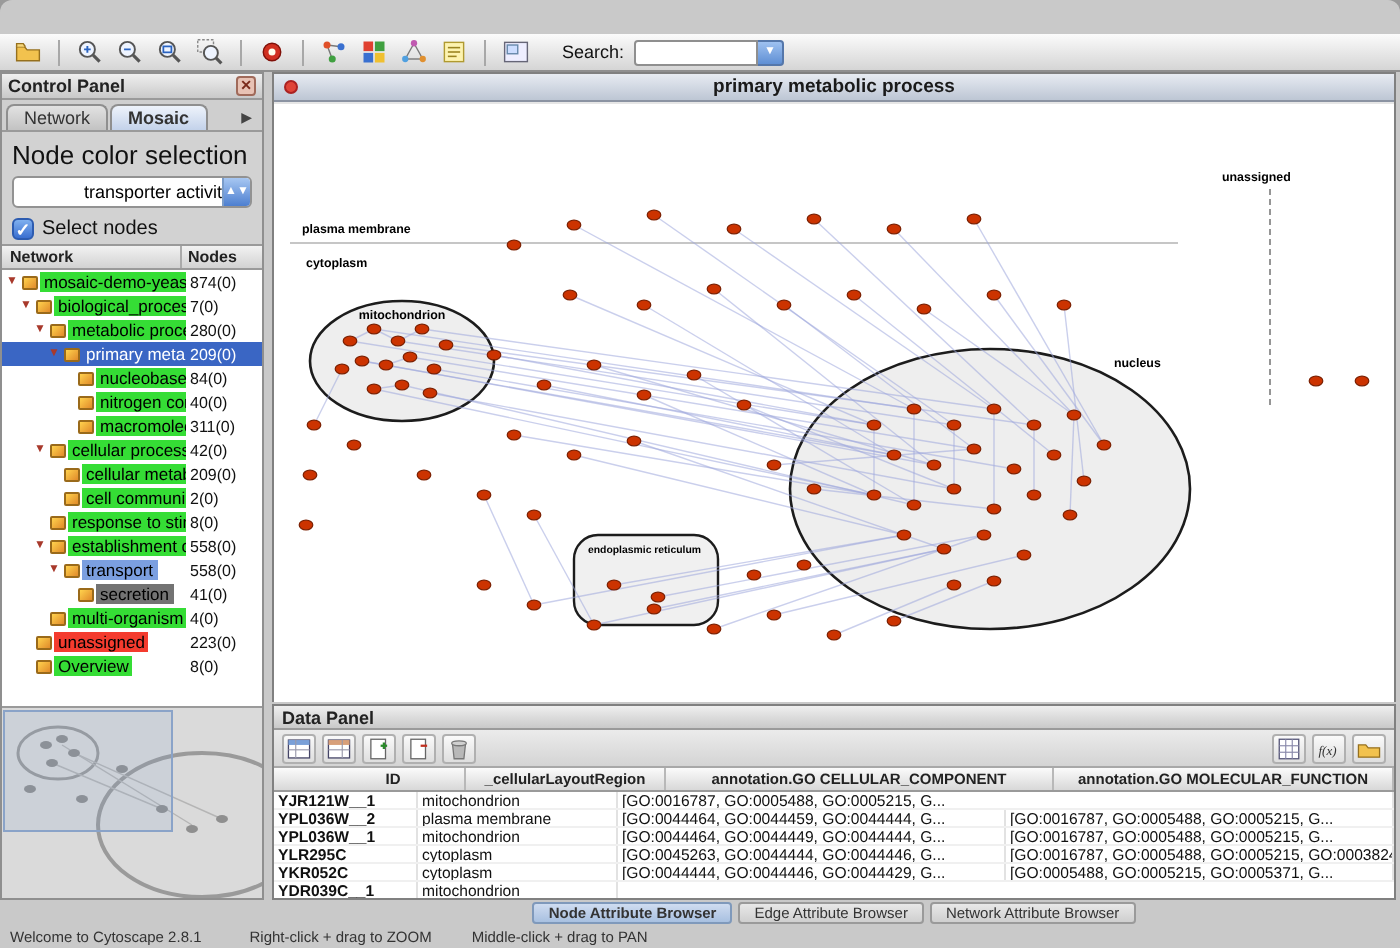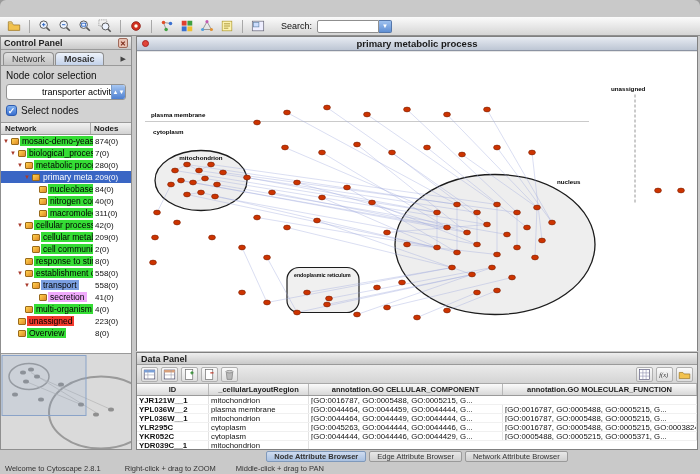--- a/index.html
+++ b/index.html
@@ -27,21 +27,21 @@
 
 
 .control-panel{position:absolute;left:0;top:36px;width:132px;height:414px;background:#d2d2d2;border:1px solid #8f8f8f;display:flex;flex-direction:column;}
 .cp-header{flex:0 0 13px;background:linear-gradient(#efefef,#c9c9c9);border-bottom:1px solid #9a9a9a;display:flex;align-items:center;padding:0 3px;font-size:9px;font-weight:bold;color:#222;}
 .cp-close{margin-left:auto;width:10px;height:10px;font-size:7px;line-height:9px;text-align:center;color:#7a2a1a;border:1px solid #a06a5a;border-radius:2px;background:#e8c2b4;}
 .cp-tabs{flex:0 0 16px;display:flex;align-items:flex-end;padding:2px 2px 0 2px;gap:1px;background:#cfcfcf;border-bottom:1px solid #9a9a9a;}
 .cp-tab{flex:0 0 auto;padding:1px 8px;font-size:9px;border:1px solid #8f8f8f;border-bottom:none;border-radius:4px 4px 0 0;background:linear-gradient(#e2e2e2,#c2c2c2);color:#333;}
 .cp-tab.active{background:linear-gradient(#eef3fb,#c3d2ea);font-weight:bold;}
 .cp-tab-scroll{margin-left:auto;font-size:7px;color:#444;padding:2px 3px;}
 .cp-colorsel{flex:0 0 56px;padding:4px 5px 2px;display:flex;flex-direction:column;gap:3px;}
-.cp-label{font-size:10px;color:#111;}
+.cp-label{font-size:13px;color:#111;}
 .combo{height:16px;background:#fff;border:1px solid #929292;border-radius:3px;display:flex;align-items:center;overflow:hidden;padding-left:32px;}
 .combo-text{flex:1;font-size:9px;padding-left:3px;white-space:nowrap;overflow:hidden;}
 .combo-btn{flex:0 0 14px;height:100%;background:linear-gradient(#a7c7f2,#4d7fd0);color:#fff;font-size:6px;display:flex;align-items:center;justify-content:center;border-left:1px solid #7a9cc9;}
 .checkbox-row{display:flex;align-items:center;gap:4px;margin-top:2px;}
 .checkbox{width:11px;height:11px;border-radius:3px;background:linear-gradient(#7fb0ef,#3a6fd0);border:1px solid #2d5cb0;color:#fff;font-size:9px;line-height:10px;text-align:center;font-weight:bold;}
 .cb-label{font-size:10px;color:#111;}
 .tree-header{flex:0 0 13px;display:flex;background:linear-gradient(#f2f2f2,#d2d2d2);border-top:1px solid #9a9a9a;border-bottom:1px solid #9a9a9a;font-size:8px;font-weight:bold;color:#222;}
 .th-network{flex:1;padding:1px 0 0 4px;border-right:1px solid #aaa;}
 .th-nodes{flex:0 0 40px;padding:1px 0 0 3px;}
 .tree-body{flex:1;background:#fff;overflow:hidden;}
@@ -66,21 +66,21 @@
 .nw-canvas text{font-family:"Liberation Sans",sans-serif;}
 
 
 .data-panel{position:absolute;left:136px;top:352px;width:562px;height:98px;border:1px solid #808080;background:#d2d2d2;display:flex;flex-direction:column;}
 .dp-titlebar{flex:0 0 12px;background:linear-gradient(#efefef,#c9c9c9);border-bottom:1px solid #9a9a9a;display:flex;align-items:center;padding:0 4px;font-size:9px;font-weight:bold;color:#222;}
 .dp-toolbar{flex:0 0 19px;display:flex;align-items:center;gap:3px;padding:0 4px;background:linear-gradient(#ebebeb,#d4d4d4);border-bottom:1px solid #a8a8a8;}
 .dp-btn{width:17px;height:15px;border:1px solid #b0b0b0;border-radius:2px;background:linear-gradient(#fafafa,#dedede);display:flex;align-items:center;justify-content:center;}
 .dp-btn svg{width:13px;height:13px;display:block;}
 .dp-right{margin-left:auto;display:flex;gap:3px;}
 .dp-table{flex:1;background:#fff;overflow:hidden;display:flex;flex-direction:column;}
-.dp-thead{flex:0 0 12px;display:flex;background:linear-gradient(#fbfbfb,#d8d8d8);border-bottom:1px solid #9a9a9a;}
+.dp-thead{flex:0 0 12px;display:flex;background:linear-gradient(#fbfbfb,#d8d8d8);border-bottom:1px solid #9a9a9a;padding-left:24px;}
 .dp-th{font-size:7.5px;font-weight:bold;color:#222;display:flex;align-items:center;justify-content:center;border-right:1px solid #b8b8b8;overflow:hidden;white-space:nowrap;}
 .dp-tbody{flex:1;}
 .dp-row{display:flex;height:9px;border-bottom:1px solid #f0f0f0;}
 .dp-td{font-size:7.8px;color:#111;border-right:1px solid #e2e2e2;overflow:hidden;white-space:nowrap;padding:0 2px;line-height:9px;}
 .dp-td.id{font-weight:bold;}
 
 
 .browser-tabs{position:absolute;left:136px;top:451px;width:562px;height:11px;display:flex;justify-content:center;gap:3px;}
 .btab{font-size:7.5px;line-height:9px;padding:0 7px;border:1px solid #9a9a9a;border-radius:2px;background:linear-gradient(#e8e8e8,#cfcfcf);color:#333;}
 .btab.active{background:linear-gradient(#cfdcf0,#a8c0e0);border-color:#7f99bb;font-weight:bold;}
@@ -316,21 +316,21 @@
           <span class="expander">▼</span>
           <span class="node-icon"></span>
           <span class="tree-label" style="background: rgb(123, 159, 224);">transport</span>
           <span class="tree-spacer"></span>
           <span class="tree-count">558(0)</span>
         </div>
         <div class="tree-row">
           <span style="flex: 0 0 30px;"></span>
           <span class="expander empty">▼</span>
           <span class="node-icon"></span>
-          <span class="tree-label" style="background: #f0abfc;">secretion</span>
+          <span class="tree-label" style="background: #737373;">secretion</span>
           <span class="tree-spacer"></span>
           <span class="tree-count">41(0)</span>
         </div>
         <div class="tree-row">
           <span style="flex: 0 0 16px;"></span>
           <span class="expander empty">▼</span>
           <span class="node-icon"></span>
           <span class="tree-label" style="background: rgb(53, 221, 53);">multi-organism process</span>
           <span class="tree-spacer"></span>
           <span class="tree-count">4(0)</span>

